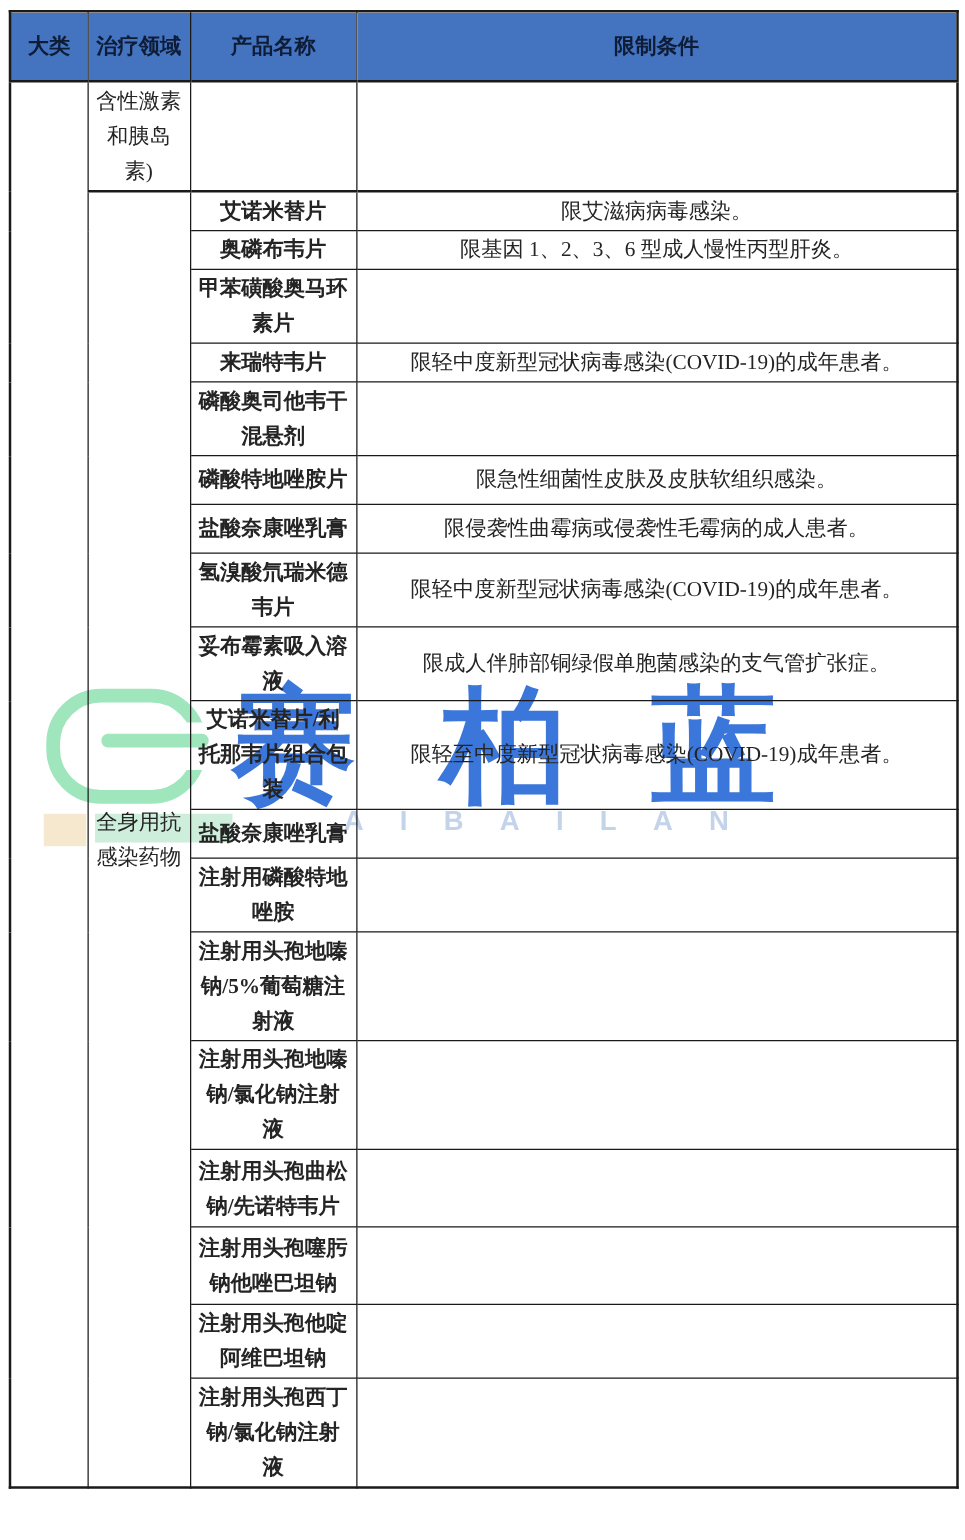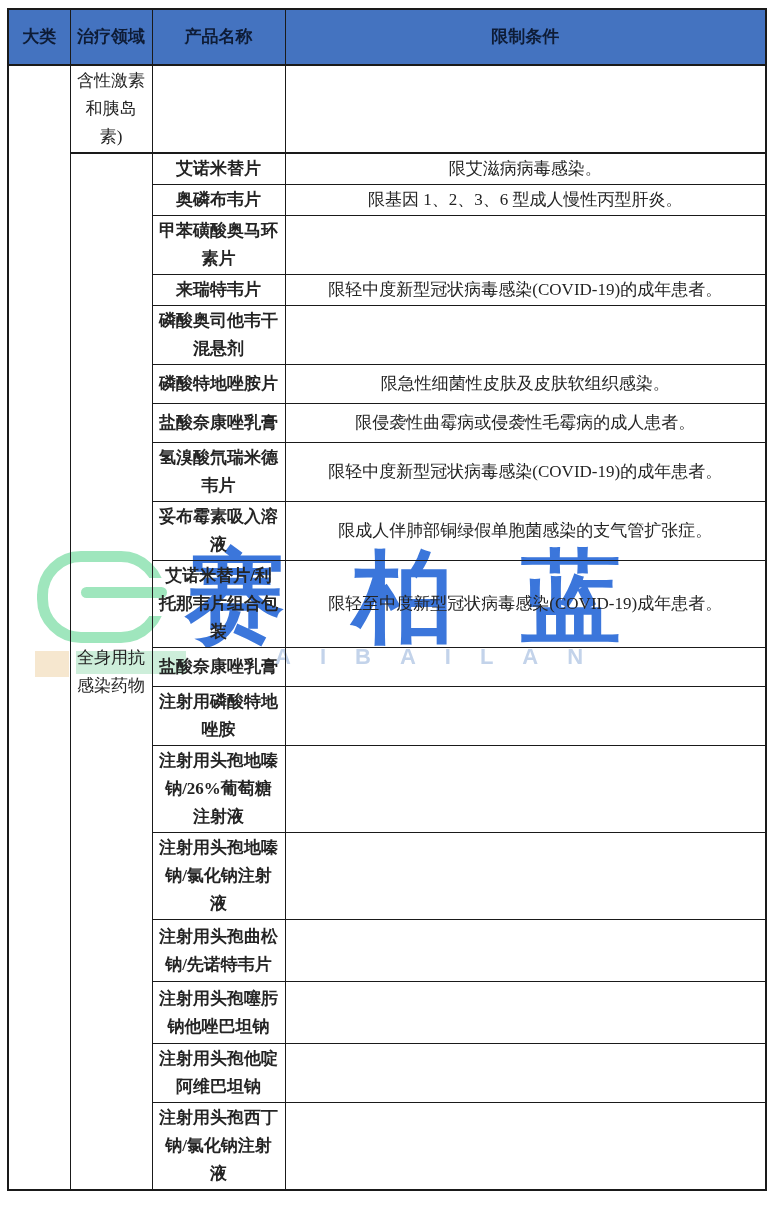--- a/index.html
+++ b/index.html
@@ -161,21 +161,21 @@
     </tr>
     <tr class="rh-2l">
       <td class="col-product">盐酸奈康唑乳膏</td>
       <td class="col-condition"></td>
     </tr>
     <tr class="rh-2l">
       <td class="col-product">注射用磷酸特地唑胺</td>
       <td class="col-condition"></td>
     </tr>
     <tr class="rh-3l">
-      <td class="col-product">注射用头孢地嗪钠/26%葡萄糖注射液</td>
+      <td class="col-product">注射用头孢地嗪钠/5%葡萄糖注射液</td>
       <td class="col-condition"></td>
     </tr>
     <tr class="rh-3l">
       <td class="col-product">注射用头孢地嗪钠/氯化钠注射液</td>
       <td class="col-condition"></td>
     </tr>
     <tr class="rh-3l">
       <td class="col-product">注射用头孢曲松钠/先诺特韦片</td>
       <td class="col-condition"></td>
     </tr>

